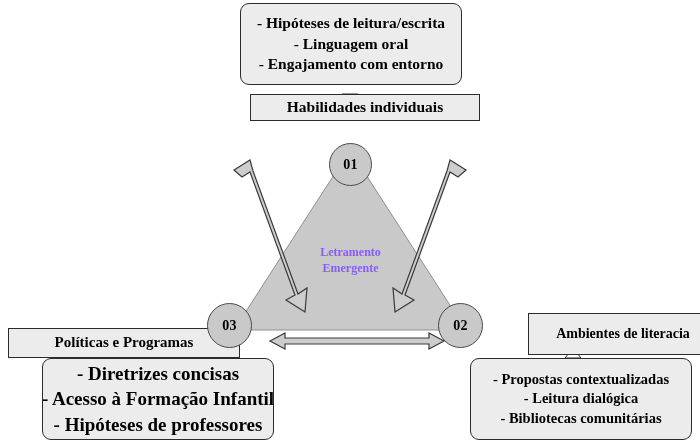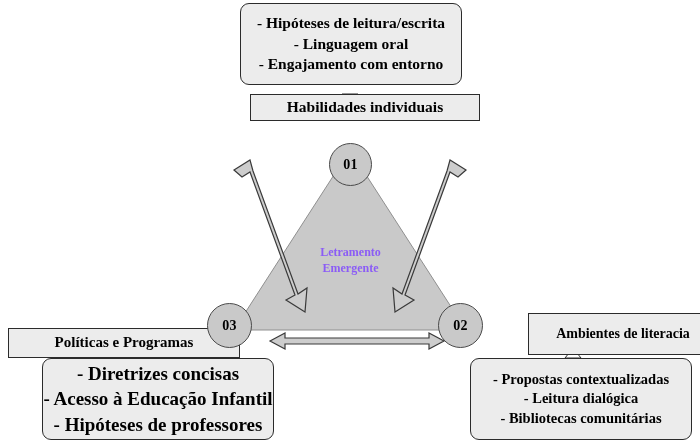--- a/index.html
+++ b/index.html
@@ -115,21 +115,21 @@
   <div class="box" id="top-label-box">
     <span class="line">Habilidades individuais</span>
   </div>
 
   <div class="box" id="left-label-box">
     <span class="line">Políticas e Programas</span>
   </div>
 
   <div class="box rounded" id="left-detail-box">
     <span class="line">- Diretrizes concisas</span>
-    <span class="line">- Acesso à Educação Infantil</span>
+    <span class="line">- Acesso à Formação Infantil</span>
     <span class="line">- Hipóteses de professores</span>
   </div>
 
   <div class="box" id="right-label-box">
     <span class="line">Ambientes de literacia</span>
   </div>
 
   <div class="box rounded" id="right-detail-box">
     <span class="line">- Propostas contextualizadas</span>
     <span class="line">- Leitura dialógica</span>

